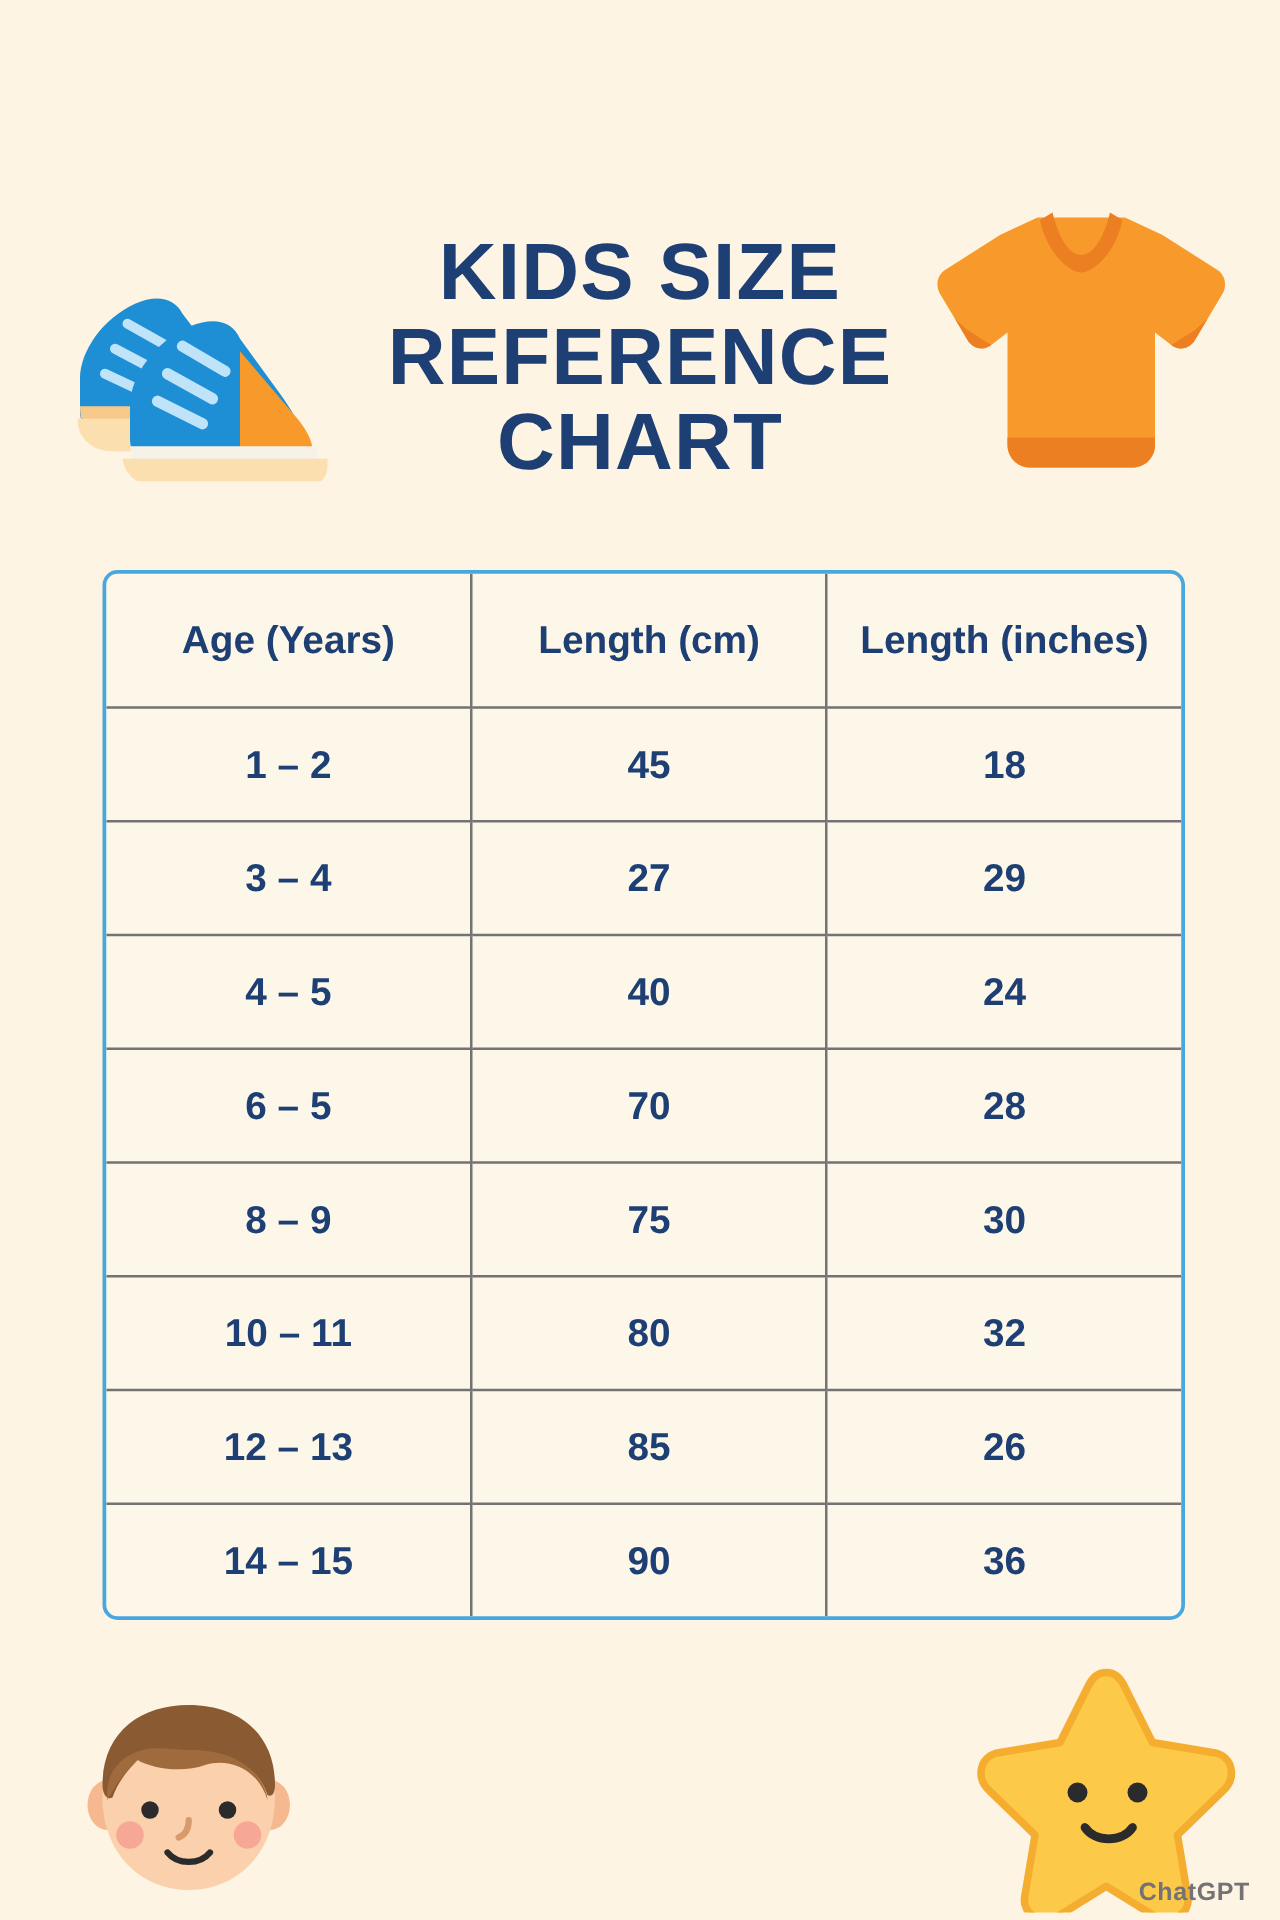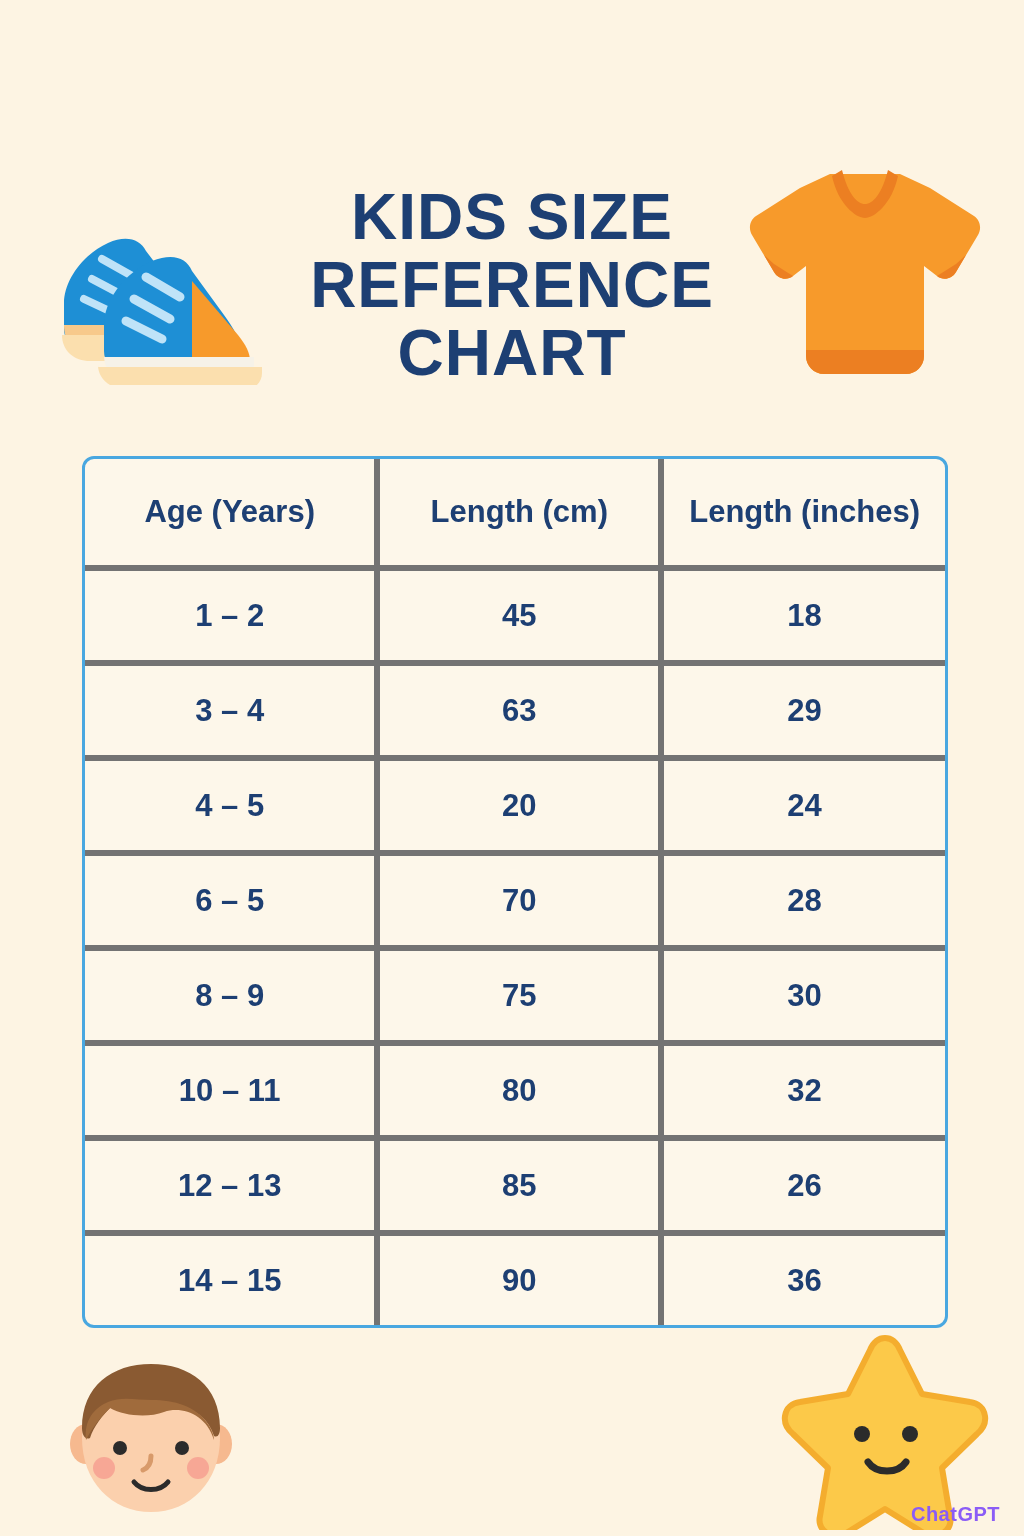--- a/index.html
+++ b/index.html
@@ -73,21 +73,21 @@
     background: #fdf7ea;
   }
 
   table.size-table {
     width: 100%;
     border-collapse: collapse;
   }
 
   table.size-table th,
   table.size-table td {
-    border: 6px solid #737373;
+    border: 2px solid #737373;
     text-align: center;
     color: #1d3f73;
     font-weight: bold;
   }
   table.size-table th:first-child,
   table.size-table td:first-child { border-left: none; }
   table.size-table th:last-child,
   table.size-table td:last-child { border-right: none; }
   table.size-table tr:first-child th { border-top: none; }
   table.size-table tr:last-child td { border-bottom: none; }
@@ -120,21 +120,21 @@
     top: 1330px;
     width: 210px;
     height: 200px;
   }
 
   .watermark {
     position: absolute;
     right: 24px;
     bottom: 10px;
     font-size: 20px;
-    color: #8b5cf6;
+    color: #737373;
     font-weight: bold;
     letter-spacing: 0.5px;
   }
 </style>
 </head>
 <body>
 
 <div class="page">
 
   <div class="header">
@@ -186,26 +186,26 @@
         </tr>
       </thead>
       <tbody>
         <tr>
           <td>1 – 2</td>
           <td>45</td>
           <td>18</td>
         </tr>
         <tr>
           <td>3 – 4</td>
-          <td>63</td>
+          <td>27</td>
           <td>29</td>
         </tr>
         <tr>
           <td>4 – 5</td>
-          <td>20</td>
+          <td>40</td>
           <td>24</td>
         </tr>
         <tr>
           <td>6 – 5</td>
           <td>70</td>
           <td>28</td>
         </tr>
         <tr>
           <td>8 – 9</td>
           <td>75</td>

